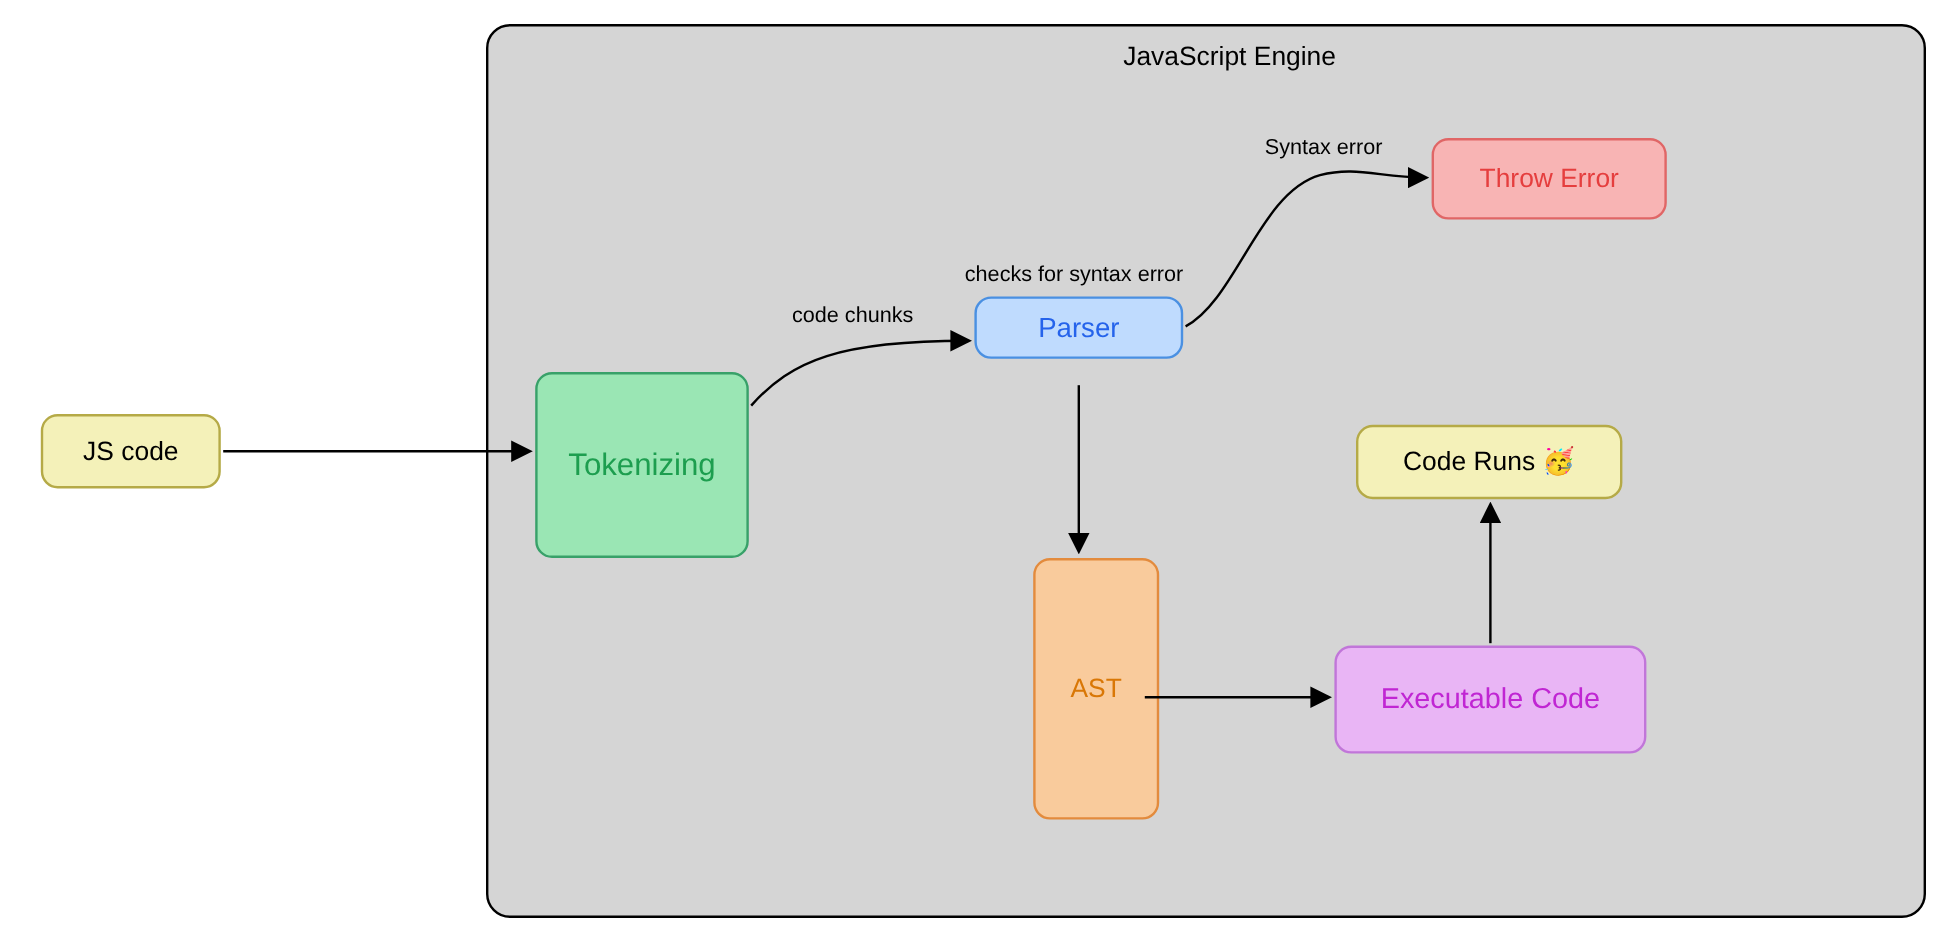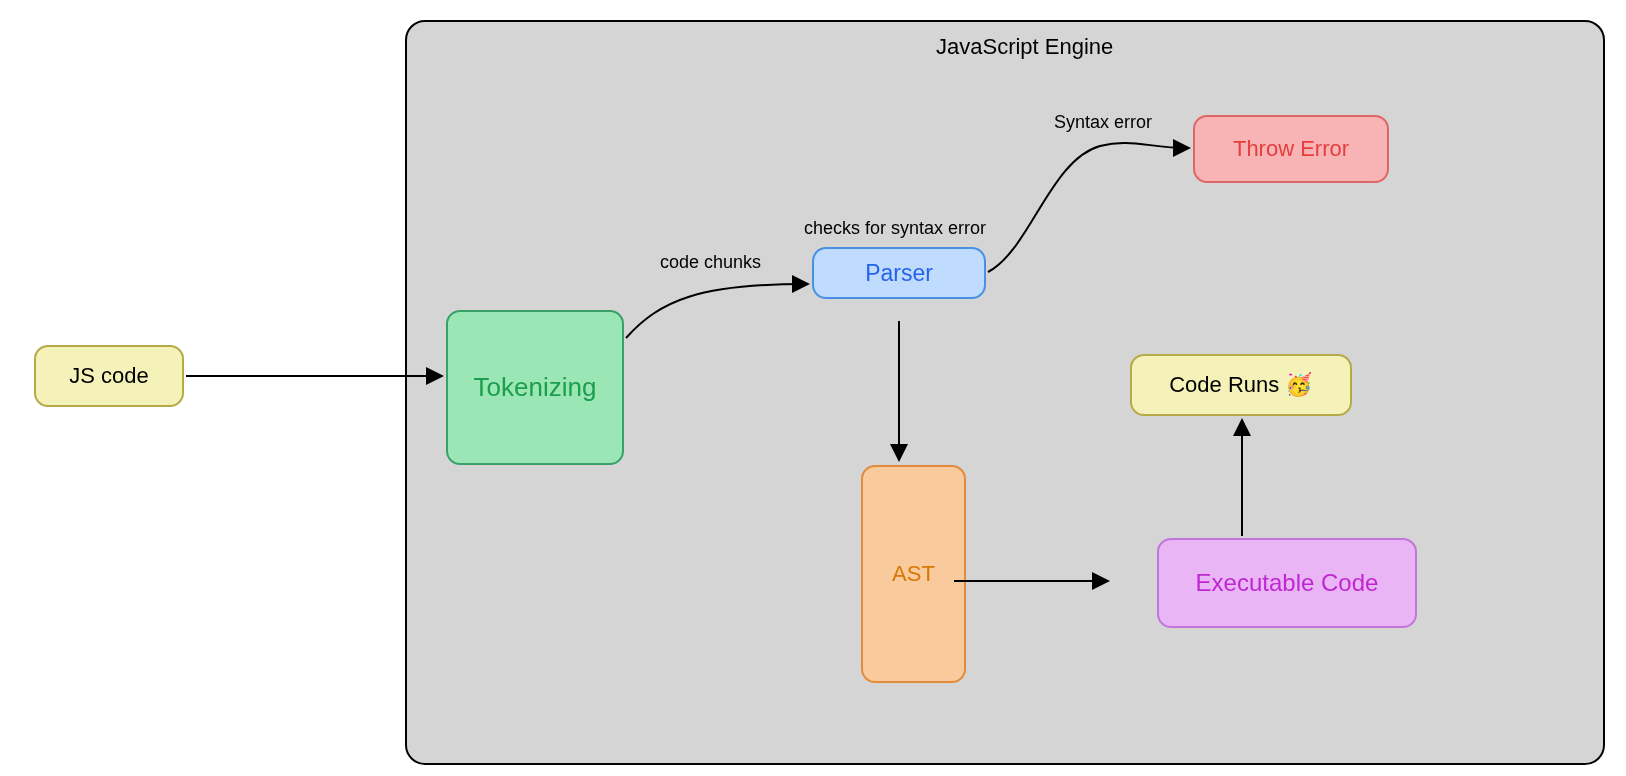--- a/index.html
+++ b/index.html
@@ -81,21 +81,21 @@
               background:#f8b4b4; border-color:#e06666; color:#e53e3e; font-size:22px;">
     <span>Throw Error</span>
   </div>
 
   <div class="node" style="left:847px; top:465px; width:105px; height:218px;
               background:#f9cb9c; border-color:#e38b3d; color:#d97706; font-size:22px;margin-left:14px;">
     <span>AST</span>
   </div>
 
   <div class="node" style="left:1112px; top:538px; width:260px; height:90px;
-              background:#e9b5f5; border-color:#c176d9; color:#c026d3; font-size:24px;margin-left:45px;">
+              background:#e9b5f5; border-color:#c176d9; color:#c026d3; font-size:24px;">
     <span>Executable Code</span>
   </div>
 
   <div class="node" style="left:1130px; top:354px; width:222px; height:62px;
               background:#f4f1b9; border-color:#b5aa47; color:#000; font-size:22px;">
     <span>Code Runs 🥳</span>
   </div>
 
   <div class="edge-label" style="left:660px; top:252px;">code chunks</div>
 

